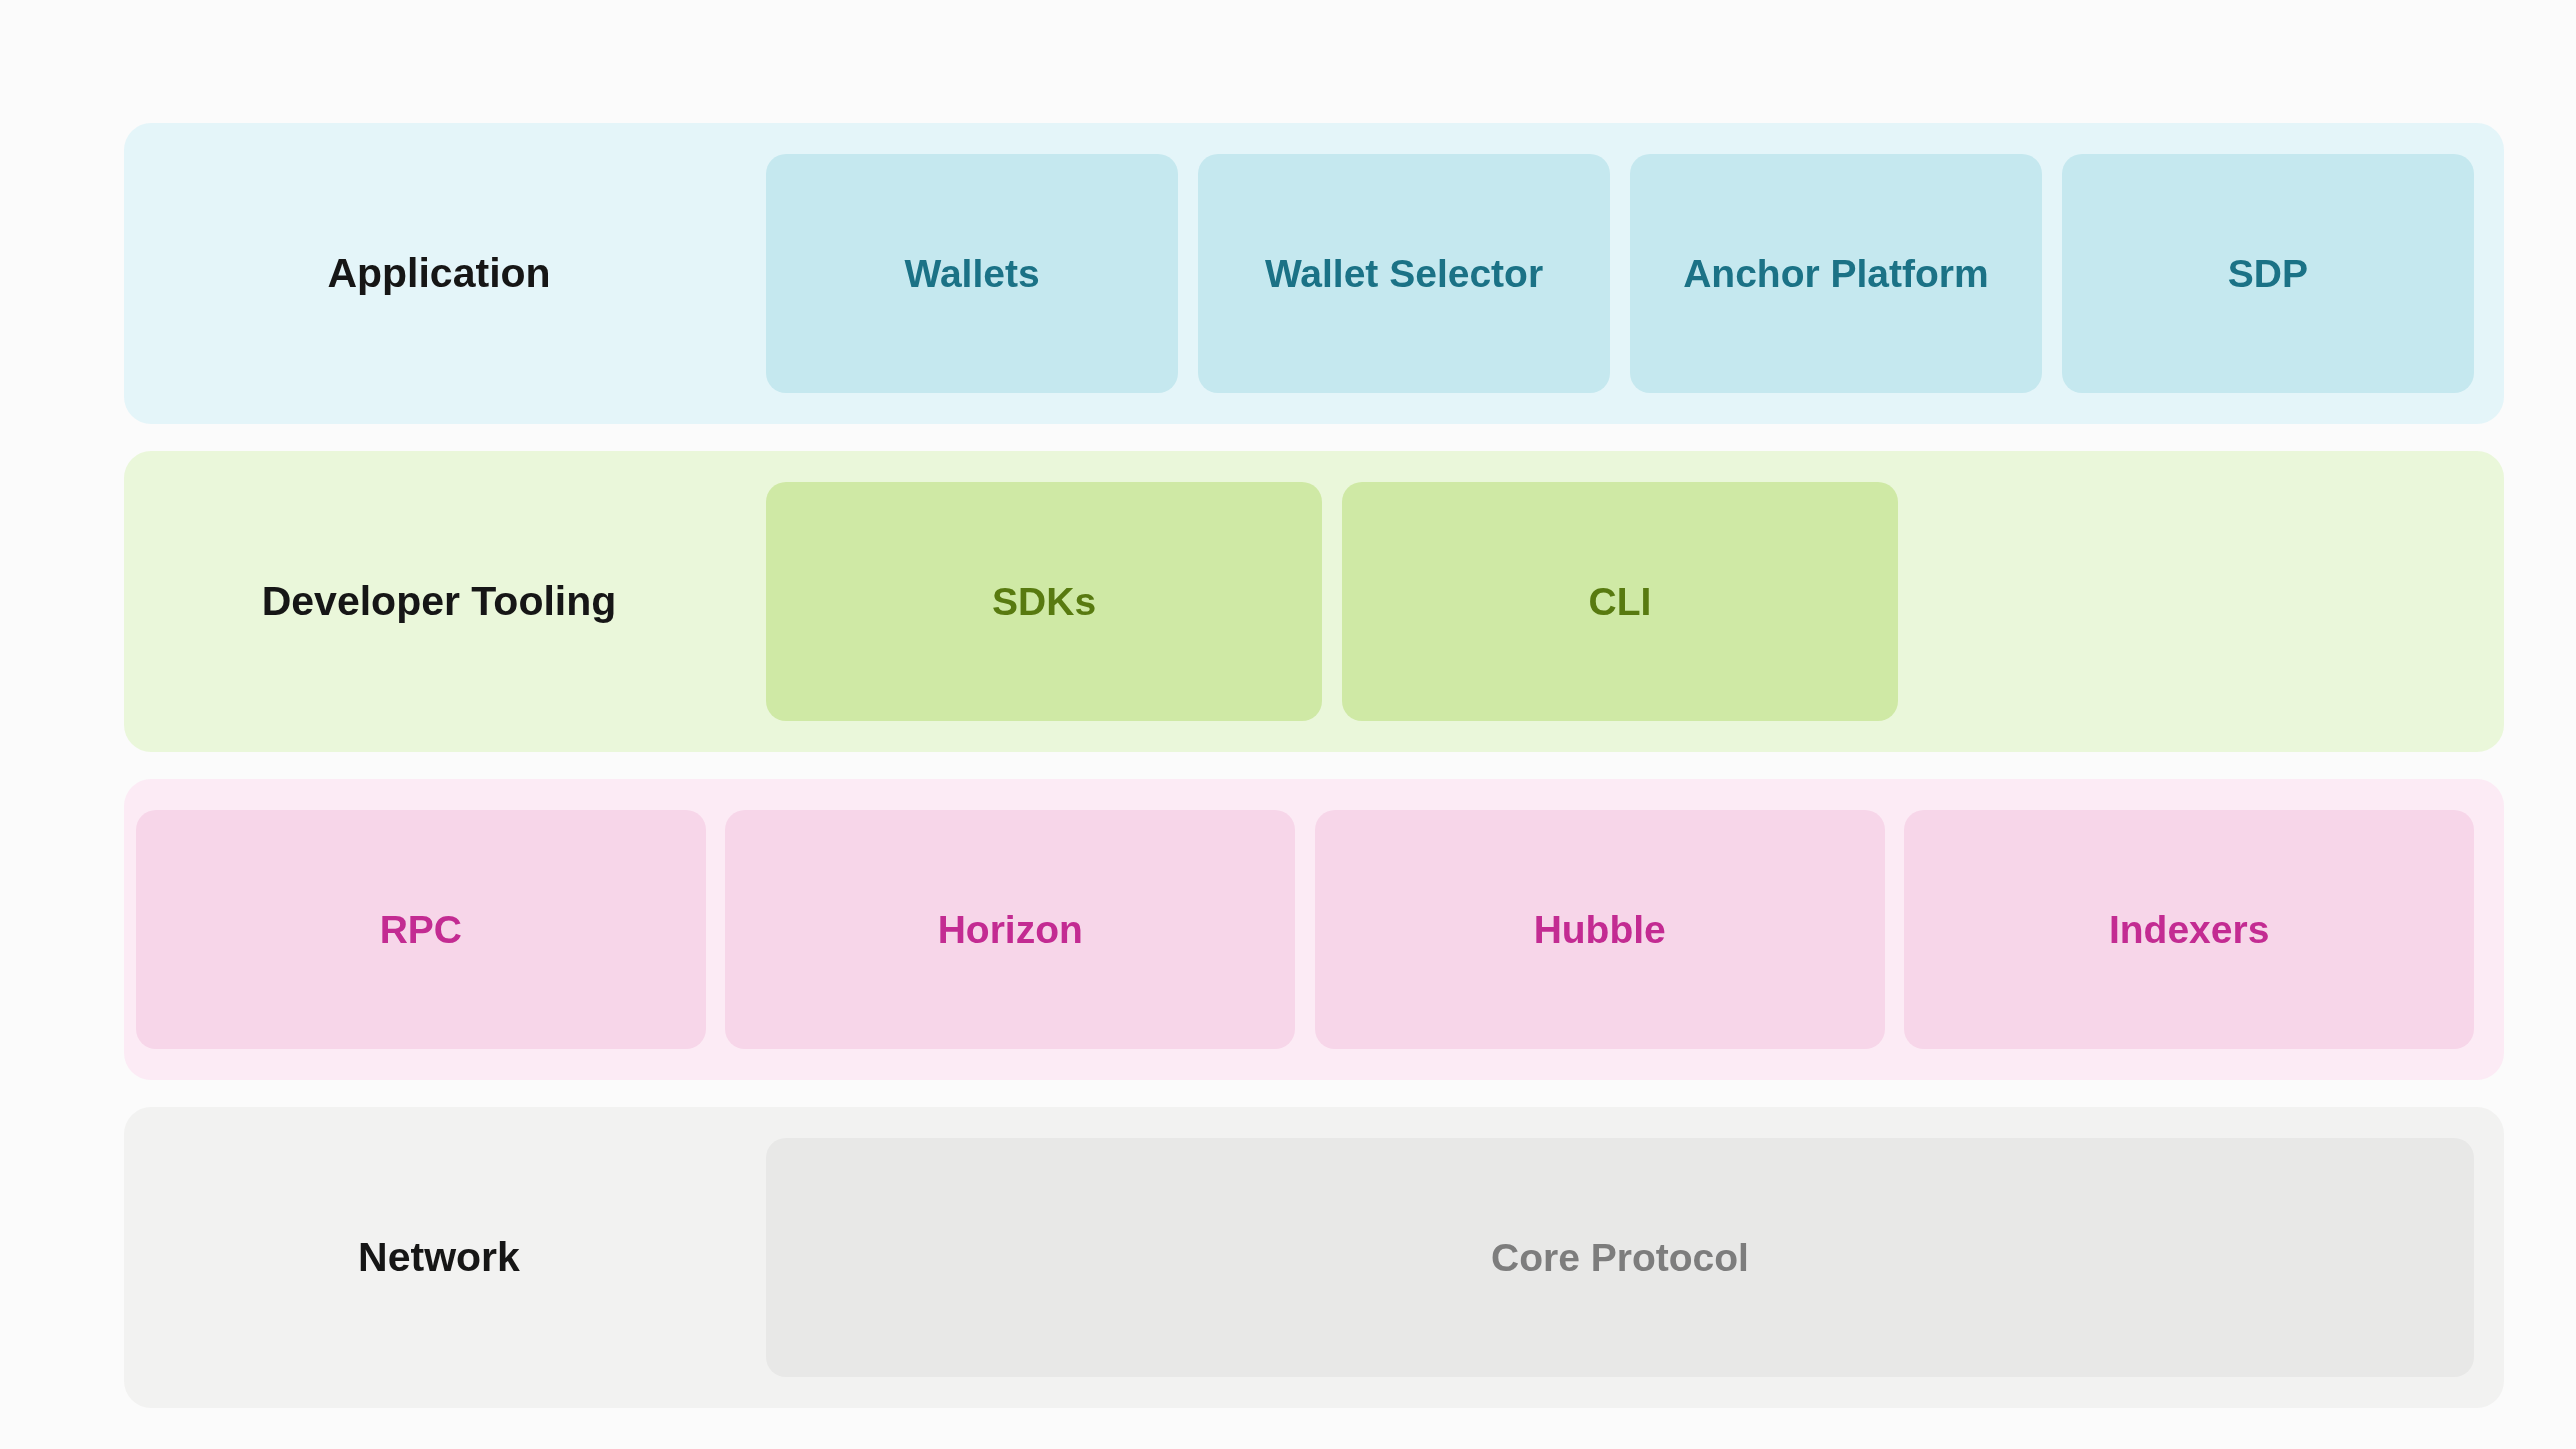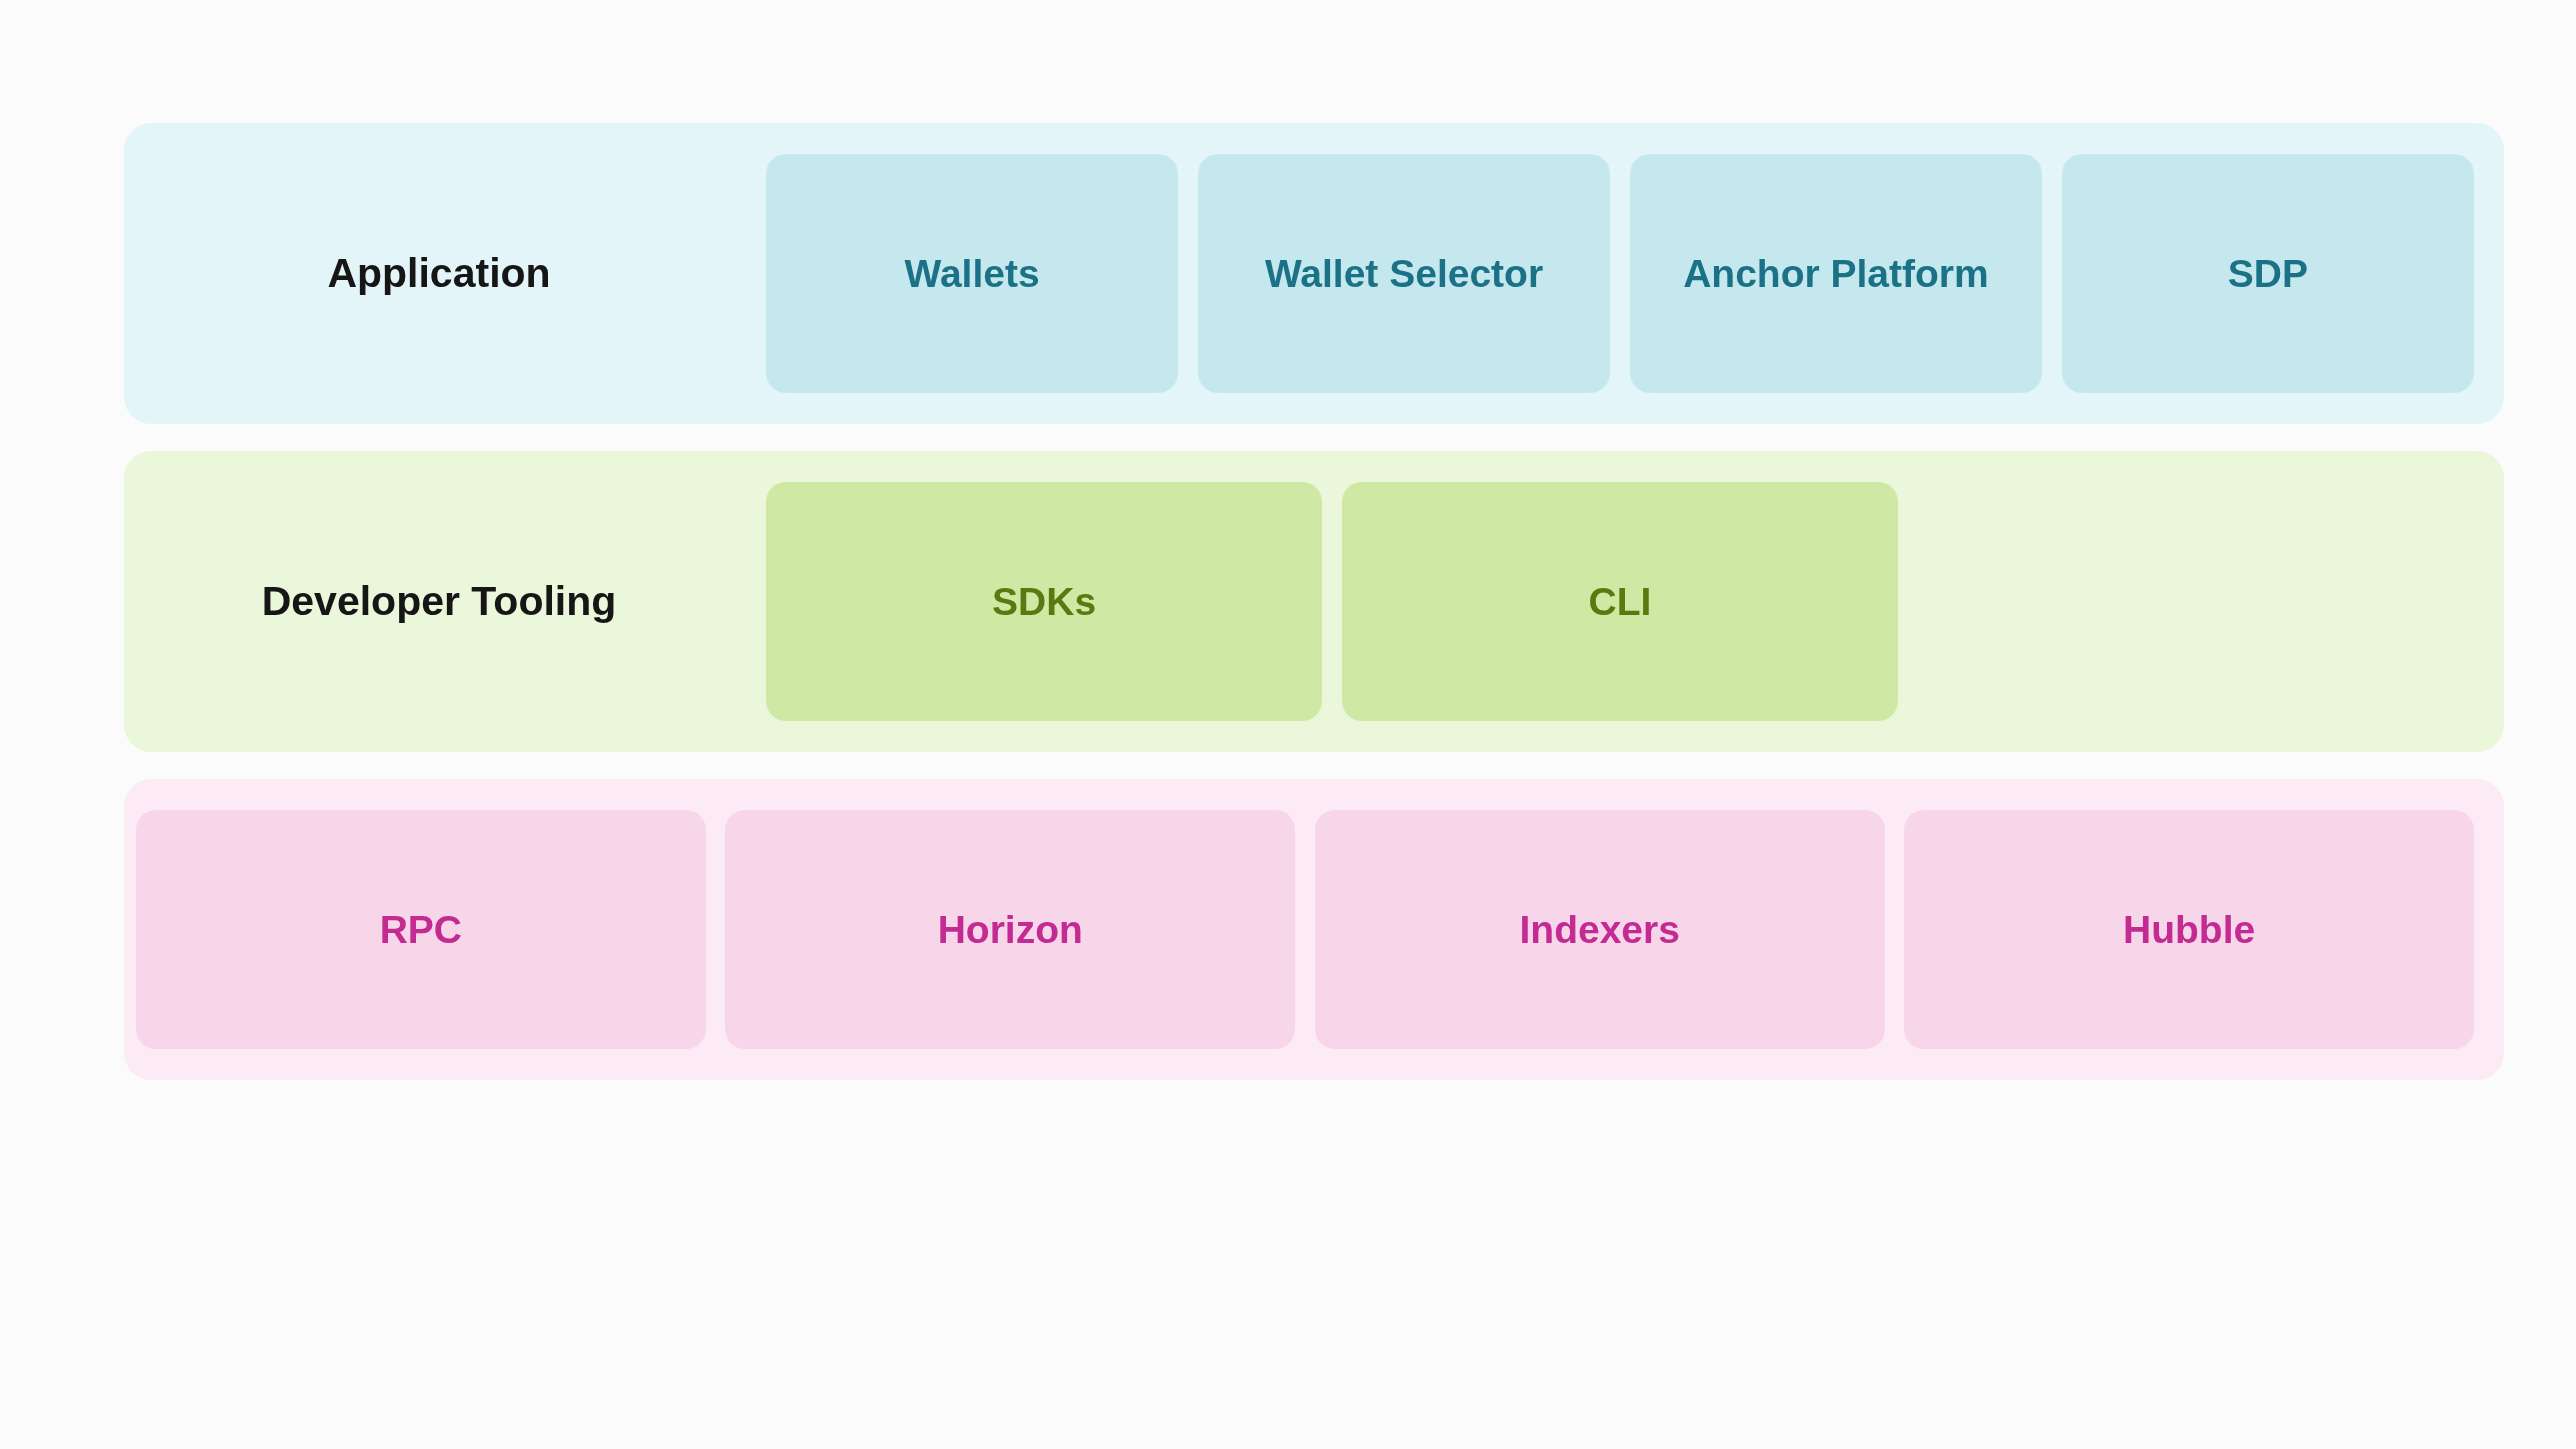--- a/index.html
+++ b/index.html
@@ -81,21 +81,27 @@
       <div class="chips">
         <div class="chip">SDKs</div>
         <div class="chip">CLI</div>
       </div>
     </section>
 
     <section class="layer cols-4" style="--row-bg: #fcebf5; --chip-bg: #f7d6e9; --chip-text: #c32b92;">
       <div class="chips">
         <div class="chip">RPC</div>
         <div class="chip">Horizon</div>
+        <div class="chip">Hubble</div>
         <div class="chip">Indexers</div>
-        <div class="chip">Hubble</div>
       </div>
     </section>
 
+    <section class="layer cols-1" style="--row-bg: #f2f2f1; --chip-bg: #e8e8e7; --chip-text: #7d7d7d;">
+      <h2 class="layer-label">Network</h2>
+      <div class="chips">
+        <div class="chip">Core Protocol</div>
+      </div>
+    </section>
 
   </main>
 </div>
 
 
 </body></html>

